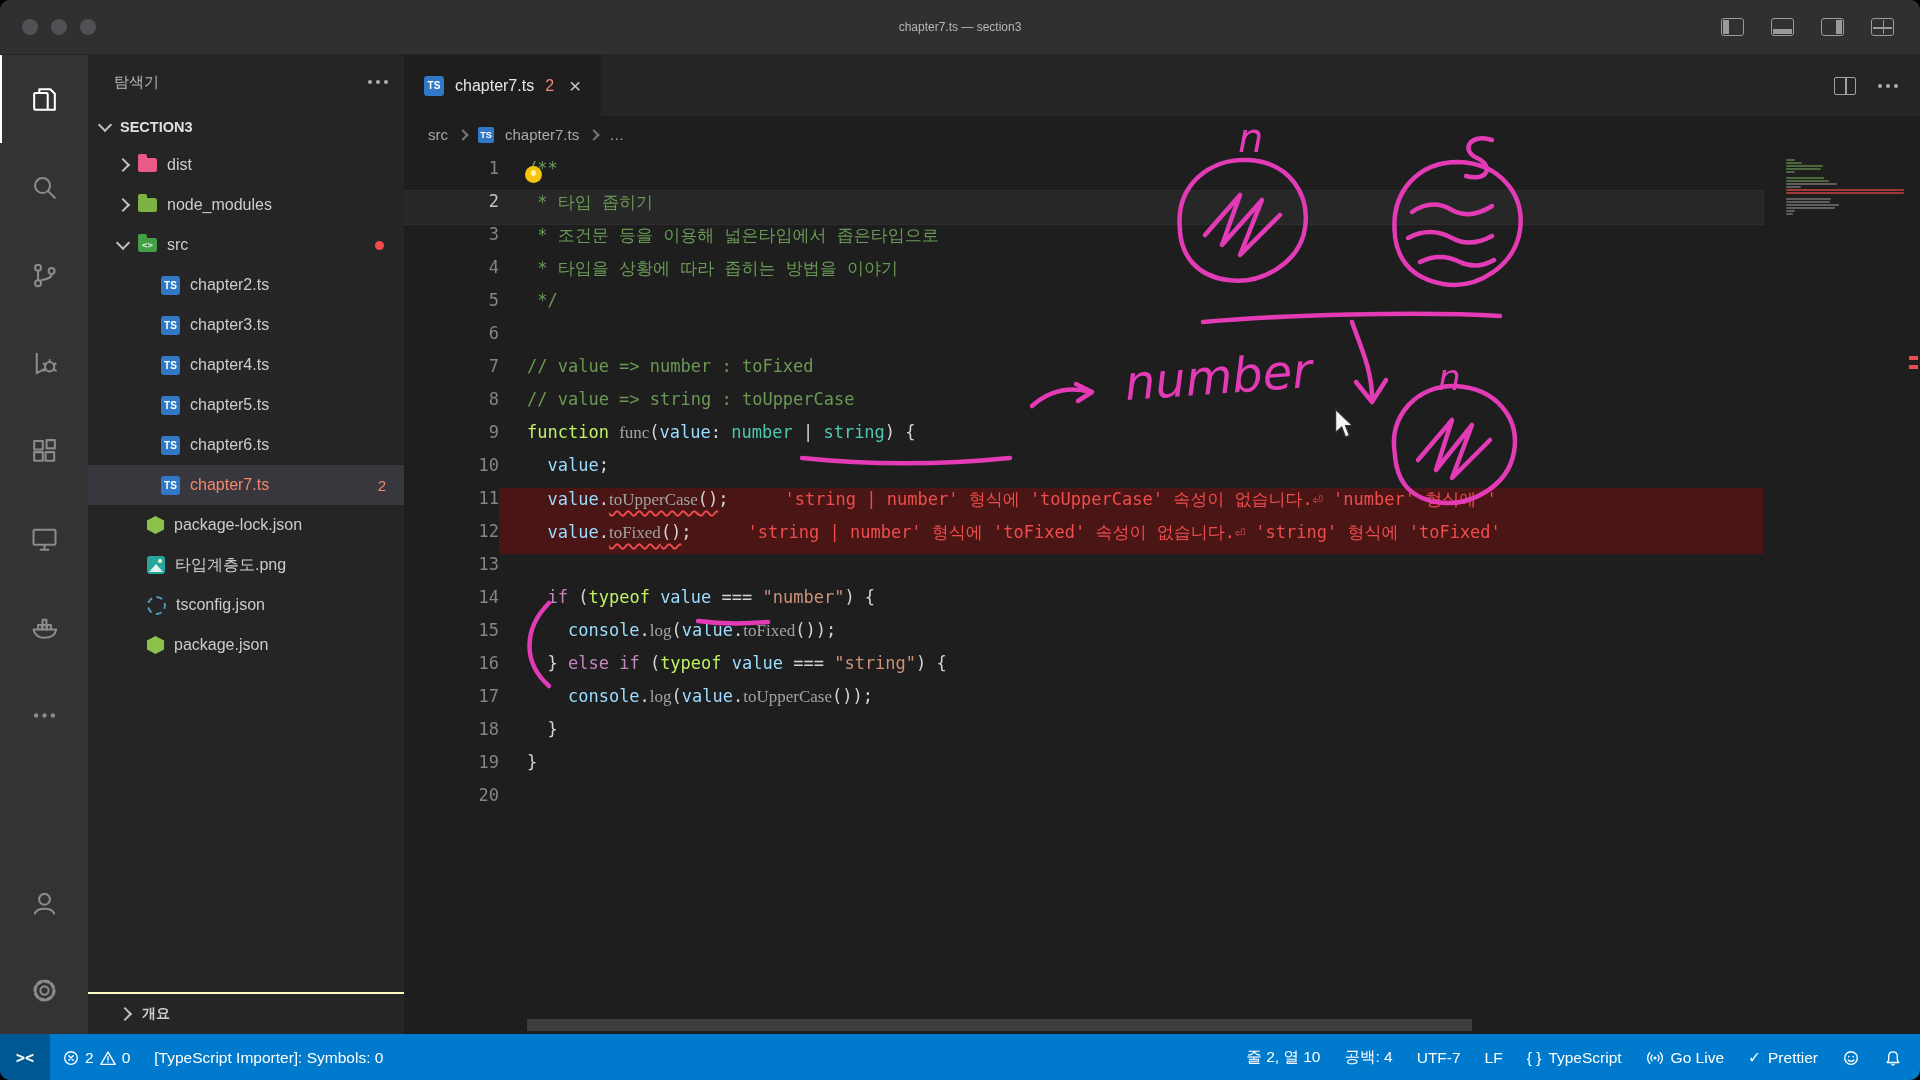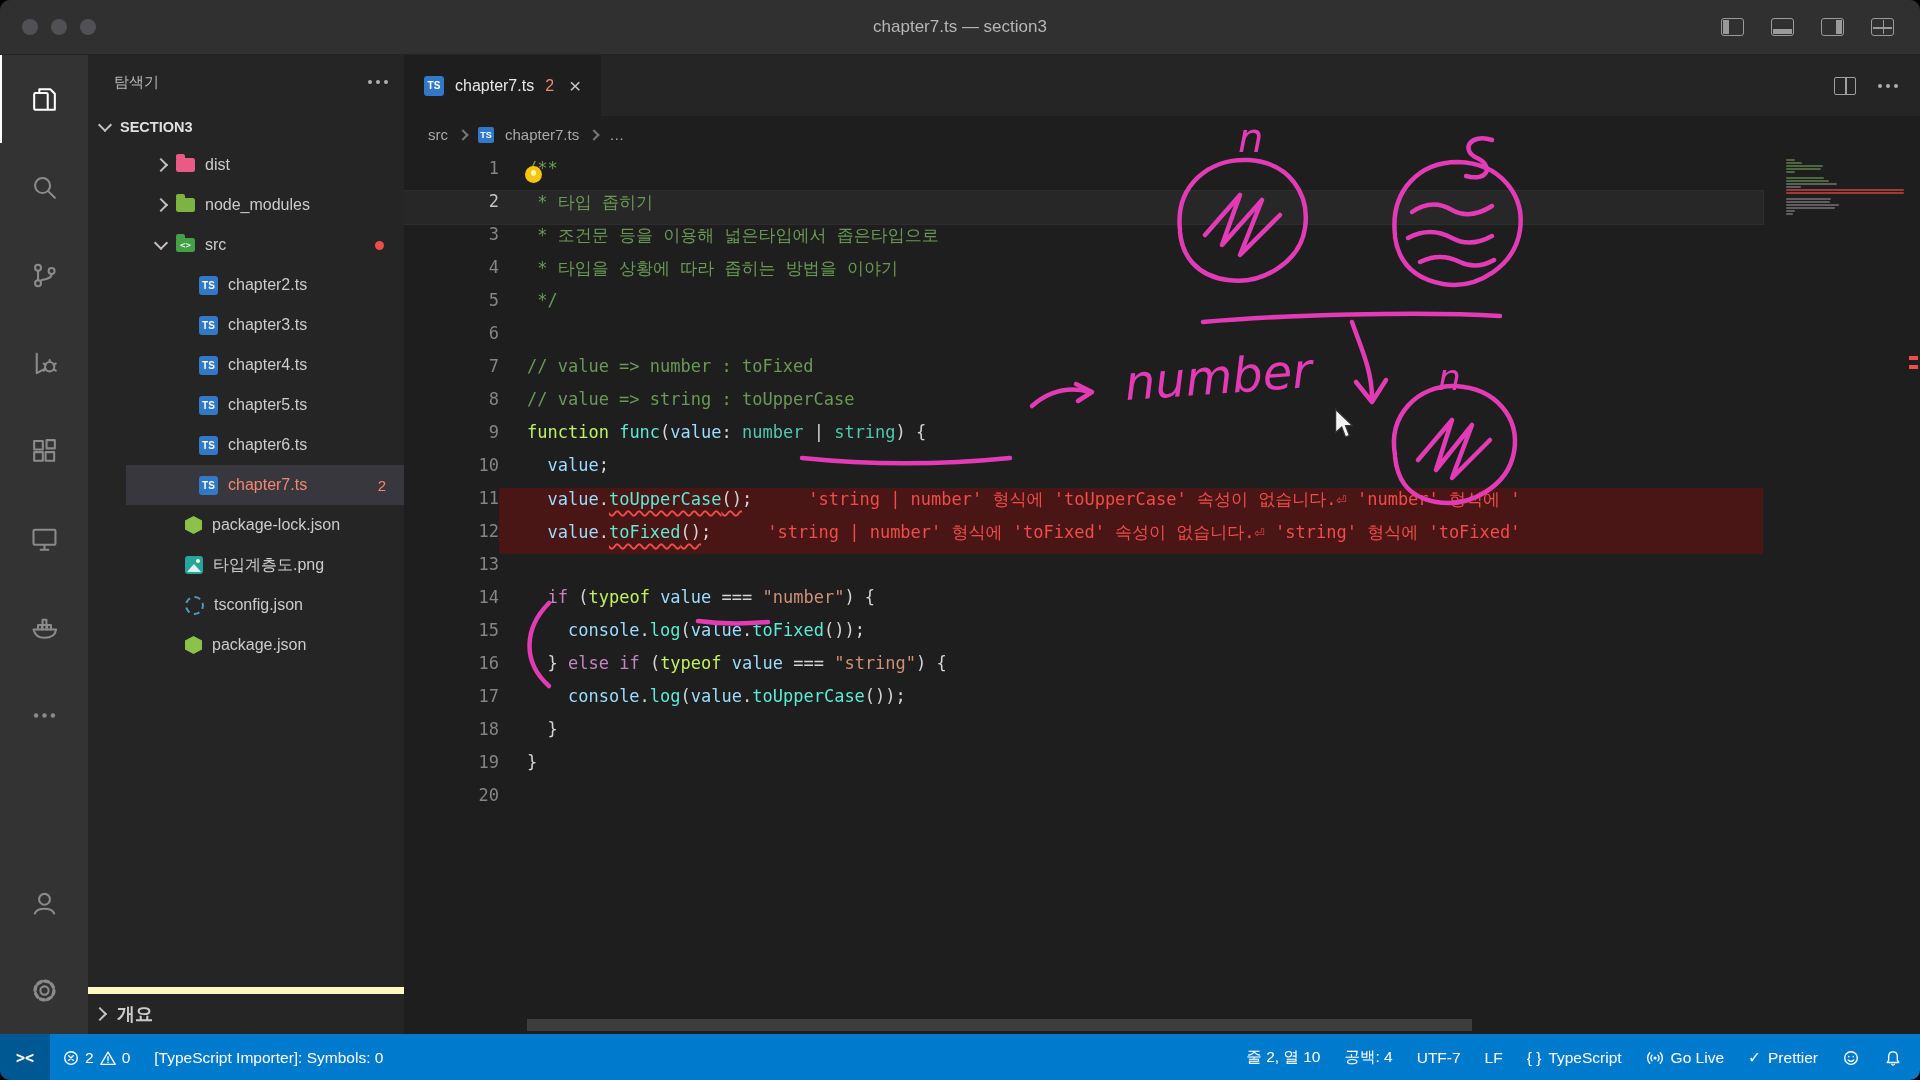--- a/index.html
+++ b/index.html
@@ -4,21 +4,21 @@
 <style>
   html,body{margin:0;padding:0;background:#000;}
   .window{position:relative;width:1920px;height:1080px;background:var(--editor_bg,#1e1e1e);
     border-radius:10px;overflow:hidden;font-family:"Liberation Sans","DejaVu Sans",sans-serif;
     -webkit-font-smoothing:antialiased;}
 
   
   .titlebar{height:54px;background:var(--titlebar_bg,#303031);display:flex;align-items:center;position:relative;border-bottom:1px solid #232323;}
   .lights{position:absolute;left:22px;display:flex;gap:13px;}
   .light{width:16px;height:16px;border-radius:50%;background:#515155;}
-  .wtitle{position:absolute;left:0;right:0;text-align:center;color:#b6b6b6;font-size:17px;}
+  .wtitle{position:absolute;left:0;right:0;text-align:center;color:#b6b6b6;font-size:12px;}
   .tb-icons{position:absolute;right:26px;display:flex;gap:27px;align-items:center;}
   .layico{width:21px;height:16px;border:1.5px solid #9a9a9a;border-radius:3px;position:relative;}
   .layico.l::before{content:"";position:absolute;left:1px;top:1px;bottom:1px;width:6px;background:#9a9a9a;}
   .layico.p::before{content:"";position:absolute;left:1px;right:1px;bottom:1px;height:5px;background:#9a9a9a;}
   .layico.r::before{content:"";position:absolute;right:1px;top:1px;bottom:1px;width:6px;background:#9a9a9a;}
   .layico.grid::before{content:"";position:absolute;left:50%;top:1px;bottom:1px;width:1.5px;background:#9a9a9a;}
   .layico.grid::after{content:"";position:absolute;top:50%;left:1px;right:1px;height:1.5px;background:#9a9a9a;}
 
   .main{display:flex;height:979px;}
 
@@ -32,21 +32,21 @@
 
   
   .sidebar{width:316px;background:var(--sidebar_bg,#252526);display:flex;flex-direction:column;flex:none;color:#cccccc;position:relative;justify-content:center;}
   .sb-header{height:54px;display:flex;align-items:center;justify-content:space-between;padding:0 24px 0 26px;font-size:15px;color:#b8b8b8;flex:none;}
   .dots3{width:4px;height:4px;border-radius:50%;background:#b0b0b0;box-shadow:8px 0 0 #b0b0b0,-8px 0 0 #b0b0b0;display:inline-block;}
   .chv{display:inline-block;width:8px;height:8px;border-right:2px solid #c0c0c0;border-bottom:2px solid #c0c0c0;flex:none;}
   .chv.right{transform:rotate(-45deg);}
   .chv.down{transform:rotate(45deg);margin-top:-4px;}
   .chv.small{width:6px;height:6px;border-color:#777;}
   .sb-section{height:36px;display:flex;align-items:center;gap:10px;font-weight:bold;font-size:14.5px;color:#e0e0e0;padding-left:12px;flex:none;cursor:pointer;}
-  .tree{flex:1;font-size:16px;overflow:hidden;margin-left:38px;}
+  .tree{flex:1;font-size:16px;overflow:hidden;}
   .trow{height:40px;display:flex;align-items:center;gap:10px;cursor:pointer;}
   .trow.lvl1{padding-left:30px;}
   .trow.lvlroot{padding-left:59px;}
   .trow.lvl2{padding-left:73px;}
   .trow.selected{background:var(--selection_bg,#37373d);}
   .tlabel{white-space:nowrap;overflow:hidden;}
   .err-label{color:var(--error_soft,#f48771);}
   .numbadge{margin-left:auto;margin-right:18px;color:var(--error_soft,#f48771);font-size:15px;}
   .dotbadge{margin-left:auto;margin-right:20px;width:9px;height:9px;border-radius:50%;background:var(--error,#f14c4c);}
   .fold{width:19px;height:14px;border-radius:2.5px;position:relative;flex:none;}
@@ -55,21 +55,21 @@
   .f-nm{background:#7cb342;}
   .f-src{background:#43a047;}
   .f-src::after{content:"<>";position:absolute;inset:0;display:flex;align-items:center;justify-content:center;font:bold 9px "DejaVu Sans Mono",monospace;color:#eaf6ea;}
   .tsq{width:19px;height:19px;border-radius:3px;background:#3178c6;color:#fff;display:flex;align-items:center;justify-content:center;font:700 10px "Liberation Sans",sans-serif;flex:none;}
   .imgic{width:18px;height:18px;border-radius:3px;background:#26a69a;position:relative;overflow:hidden;flex:none;}
   .imgic::before{content:"";position:absolute;left:2px;bottom:2px;border-left:7px solid transparent;border-right:7px solid transparent;border-bottom:8px solid #e0f2f1;}
   .imgic::after{content:"";position:absolute;top:3px;right:3px;width:4px;height:4px;border-radius:50%;background:#fff9c4;}
   .hexic{width:17px;height:18px;background:#8bc34a;clip-path:polygon(50% 0,100% 25%,100% 75%,50% 100%,0 75%,0 25%);flex:none;}
   .gearic{width:15px;height:15px;border-radius:50%;border:2.5px dashed #519aba;flex:none;}
   .sb-bottom{flex:none;}
-  .sb-panel{height:40px;border-top:7px solid #fef9c3;display:flex;align-items:center;gap:12px;padding-left:7px;font-weight:bold;font-size:18px;cursor:pointer;}
+  .sb-panel{height:40px;border-top:2px solid #fef9c3;display:flex;align-items:center;gap:12px;padding-left:32px;font-weight:bold;font-size:14px;cursor:pointer;}
 
   
   .editorarea{flex:1;display:flex;flex-direction:column;background:var(--editor_bg,#1e1e1e);position:relative;min-width:0;}
   .tabbar{height:61px;background:var(--sidebar_bg,#252526);display:flex;align-items:stretch;flex:none;}
   .tab{display:flex;align-items:center;gap:11px;padding:0 20px;background:var(--editor_bg,#1e1e1e);color:#e8e8e8;font-size:16px;cursor:pointer;}
   .tab-badge{color:var(--error_soft,#f48771);}
   .tab-close{color:#c5c5c5;font-size:21px;margin-left:4px;line-height:1;}
   .tabbar-actions{margin-left:auto;display:flex;align-items:center;gap:30px;padding-right:30px;color:#a0a0a0;}
   .spliticon{width:20px;height:16px;border:1.5px solid #a0a0a0;border-radius:2px;position:relative;}
   .spliticon::before{content:"";position:absolute;top:0;bottom:0;left:50%;width:1.5px;background:#a0a0a0;}
@@ -78,21 +78,21 @@
 
   .codearea{flex:1;position:relative;overflow:hidden;}
   .code-lines{position:absolute;top:5px;left:0;right:157px;}
   .cl{display:flex;height:33px;line-height:33px;font:17px "DejaVu Sans Mono",monospace;}
   .cl .g{width:95px;text-align:right;color:#858585;flex:none;}
   .cl .cc{flex:1;min-width:0;padding-left:28px;white-space:pre;overflow:hidden;color:#d4d4d4;}
   .cl.cur{background:rgba(255,255,255,0.045);outline:1px solid rgba(255,255,255,0.07);}
   .cl.cur .g{color:#c6c6c6;}
   .cl.errline .cc{background:#4a1515;}
   .emsg{color:var(--error,#f14c4c);margin-left:56px;}
-  .cm{color:#6a9955;} .kw{color:#bef264;} .ctl{color:#c586c0;} .fn{color:#5eead4;}
+  .cm{color:#6a9955;} .kw{color:#bef264;} .ctl{color:#c586c0;} .fn{color:#a3a3a3;font-family:Liberation Serif, serif;}
   .vr{color:#9cdcfe;} .ty{color:#4ec9b0;} .st{color:#ce9178;} .pl{color:#d4d4d4;}
   .sq{text-decoration-line:underline;text-decoration-style:wavy;text-decoration-color:var(--error,#f14c4c);text-decoration-thickness:2px;text-underline-offset:5px;}
   .bulb{position:absolute;top:13px;left:121px;width:17px;height:17px;border-radius:50%;background:#f5c50f;}
   .bulb::after{content:"";position:absolute;left:6px;top:4px;width:5px;height:6px;border-radius:50%;background:#fff3b0;}
   .minimap{position:absolute;top:6px;right:16px;width:118px;}
   .mrow{height:2px;margin-bottom:1px;border-radius:1px;}
   .oruler{position:absolute;top:0;right:0;bottom:0;width:14px;}
   .omark{position:absolute;right:2px;width:9px;height:4px;background:var(--error,#f14c4c);}
   .hscroll{position:absolute;bottom:3px;left:123px;width:945px;height:12px;background:rgba(121,121,121,0.35);}
 

